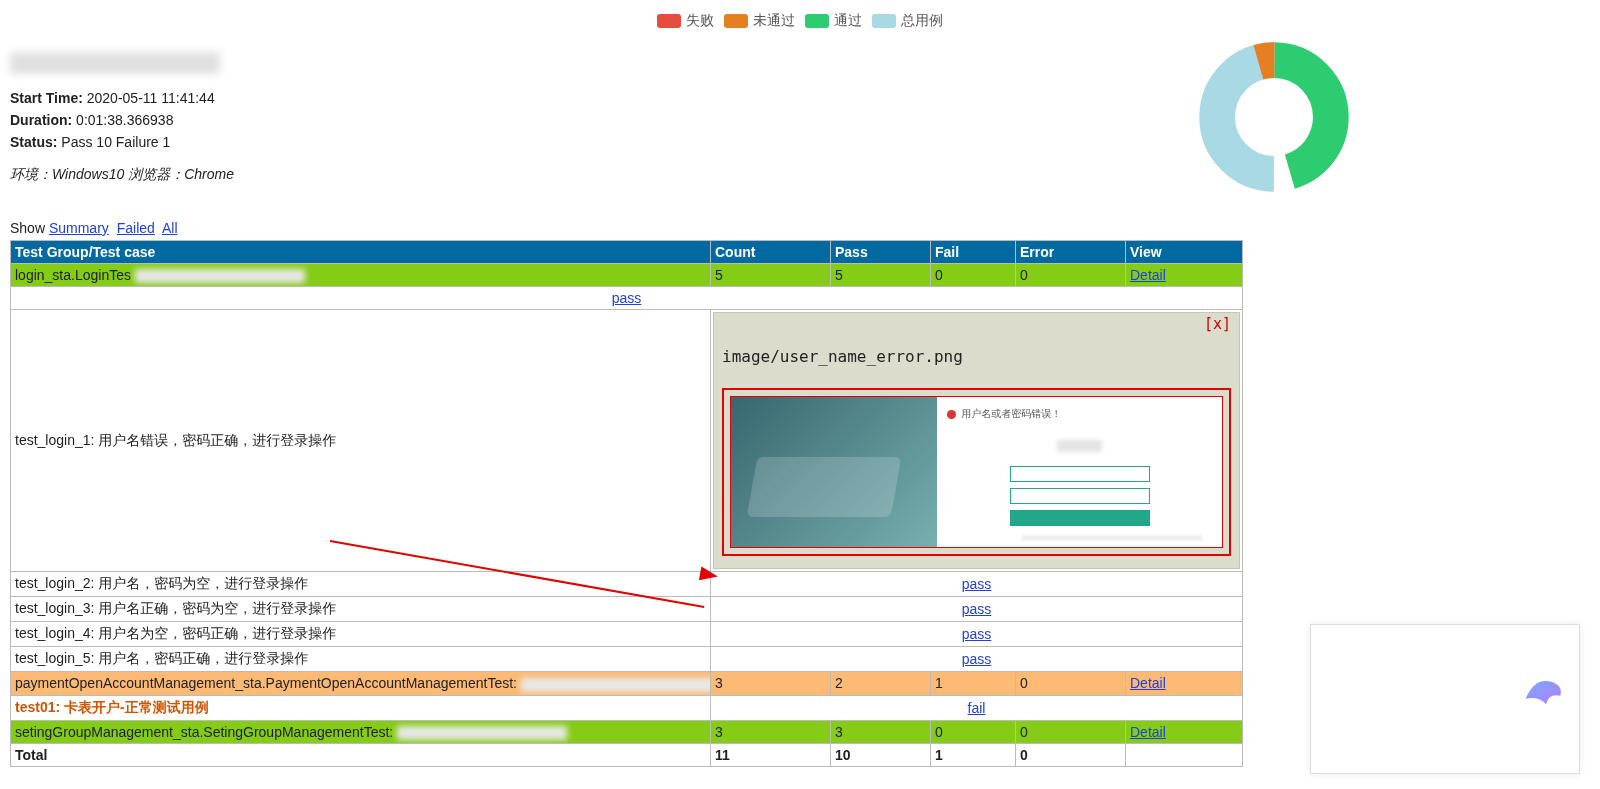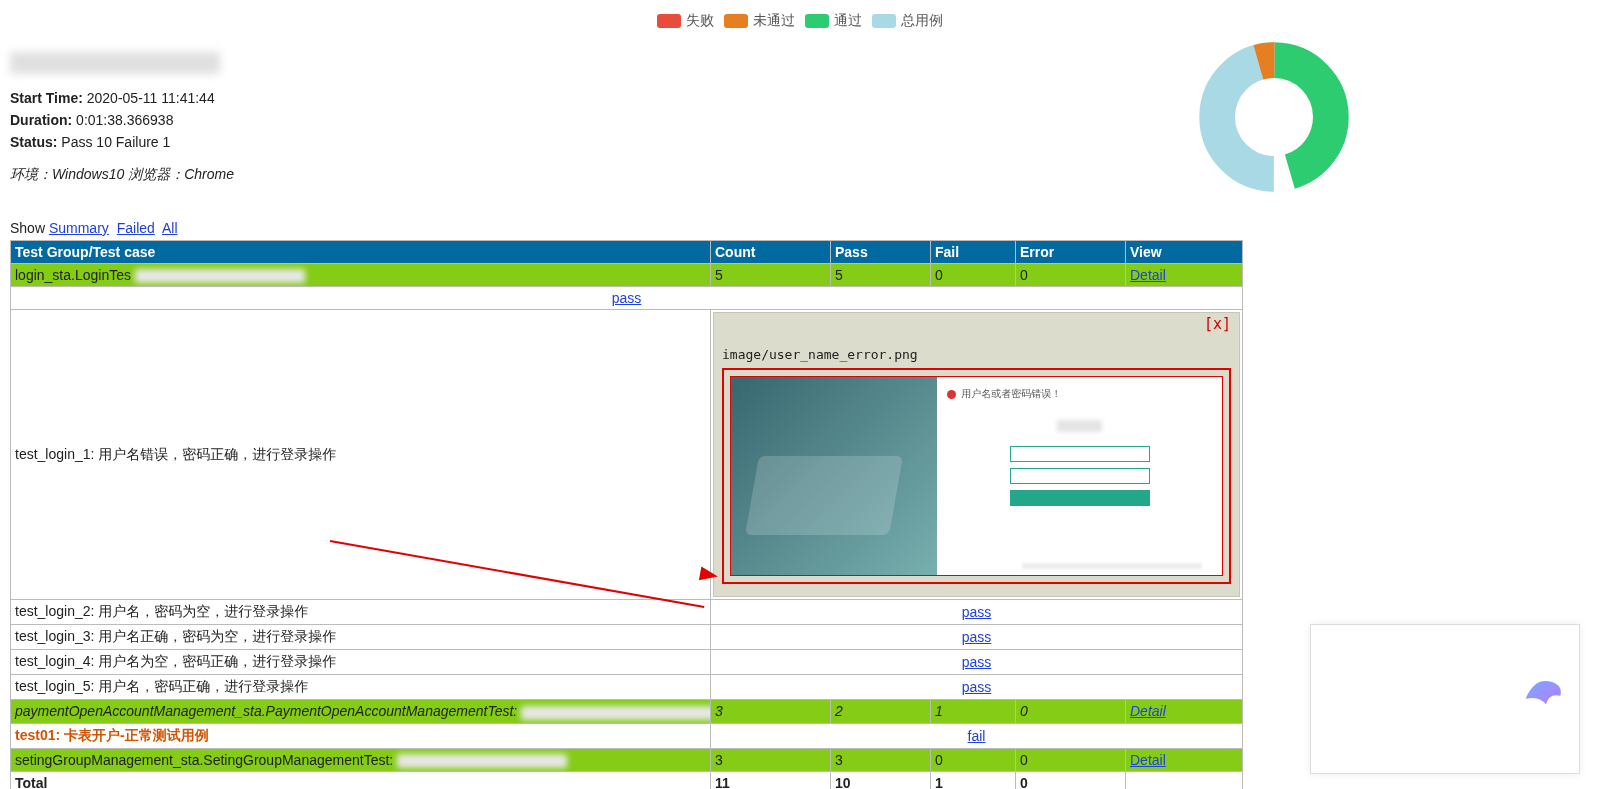--- a/index.html
+++ b/index.html
@@ -44,21 +44,21 @@
       padding: 3px 4px;
       text-align: left;
       vertical-align: middle;
     }
     table.results th {
       background: #0369a1;
       color: #fff;
       font-weight: bold;
     }
     tr.green td { background: #84cc16; }
-    tr.orange td { background: #84cc16; font-style: italic; }
+    tr.orange td { background: #fdba74; }
     a.link { color: #2040dd; text-decoration: underline; }
     .center { text-align: center !important; }
     .indent { padding-left: 22px; }
     .indent2 { padding-left: 30px; }
     td.test-name { white-space: nowrap; overflow: hidden; }
     .blur-span { display:inline-block; width:170px; height:14px; background:#e8e8e8; filter:blur(3px); vertical-align:middle; margin-left:4px; }
     .blur-span.short { width:200px; }
     .detail-td { padding:0 !important; }
     .detail-box {
       background: #dcdccc;
@@ -68,30 +68,30 @@
       position: relative;
     }
     .close-x {
       color: #cc0000;
       font-family: monospace;
       position: absolute;
       right: 8px;
       top: 2px;
       font-size: 15px;
     }
-    .img-path { font-family: monospace; font-size:13px; margin-top:30px; margin-bottom:6px; }
+    .img-path { font-family: monospace; font-size:16px; margin-top:30px; margin-bottom:22px; }
     .screenshot-outer {
       border: 2px solid #e20000;
       padding: 6px;
       background: #dcdccc;
     }
     .screenshot {
       display: flex;
       border: 1px solid #e20000;
-      height: 200px;
+      height: 152px;
       background: #fff;
     }
     .ss-left { flex: 0 0 42%; background: linear-gradient(135deg, #2b6b6b, #6bb3a8); position:relative; overflow:hidden; filter: hue-rotate(10deg) saturate(0.8); }
     .ss-left::after { content:""; position:absolute; left:10%; top:40%; width:70%; height:40%; background:rgba(255,255,255,0.18); border-radius:6px; transform: skewX(-10deg); }
     .ss-right { flex:1; padding: 8px 30px; position: relative; }
     .err-banner { position:absolute; top:10px; left:10px; display:flex; align-items:center; gap:5px; font-size:10px; color:#555; }
     .err-dot { width:9px; height:9px; border-radius:50%; background:#d33; }
     .login-form { margin: 35px auto 0; width: 140px; }
     .login-title { width:45px; height:12px; background:#e4e4e4; filter:blur(2px); margin:0 auto 14px; }
     .login-input { border:1px solid #22a78b; height:16px; margin-bottom:6px; }

